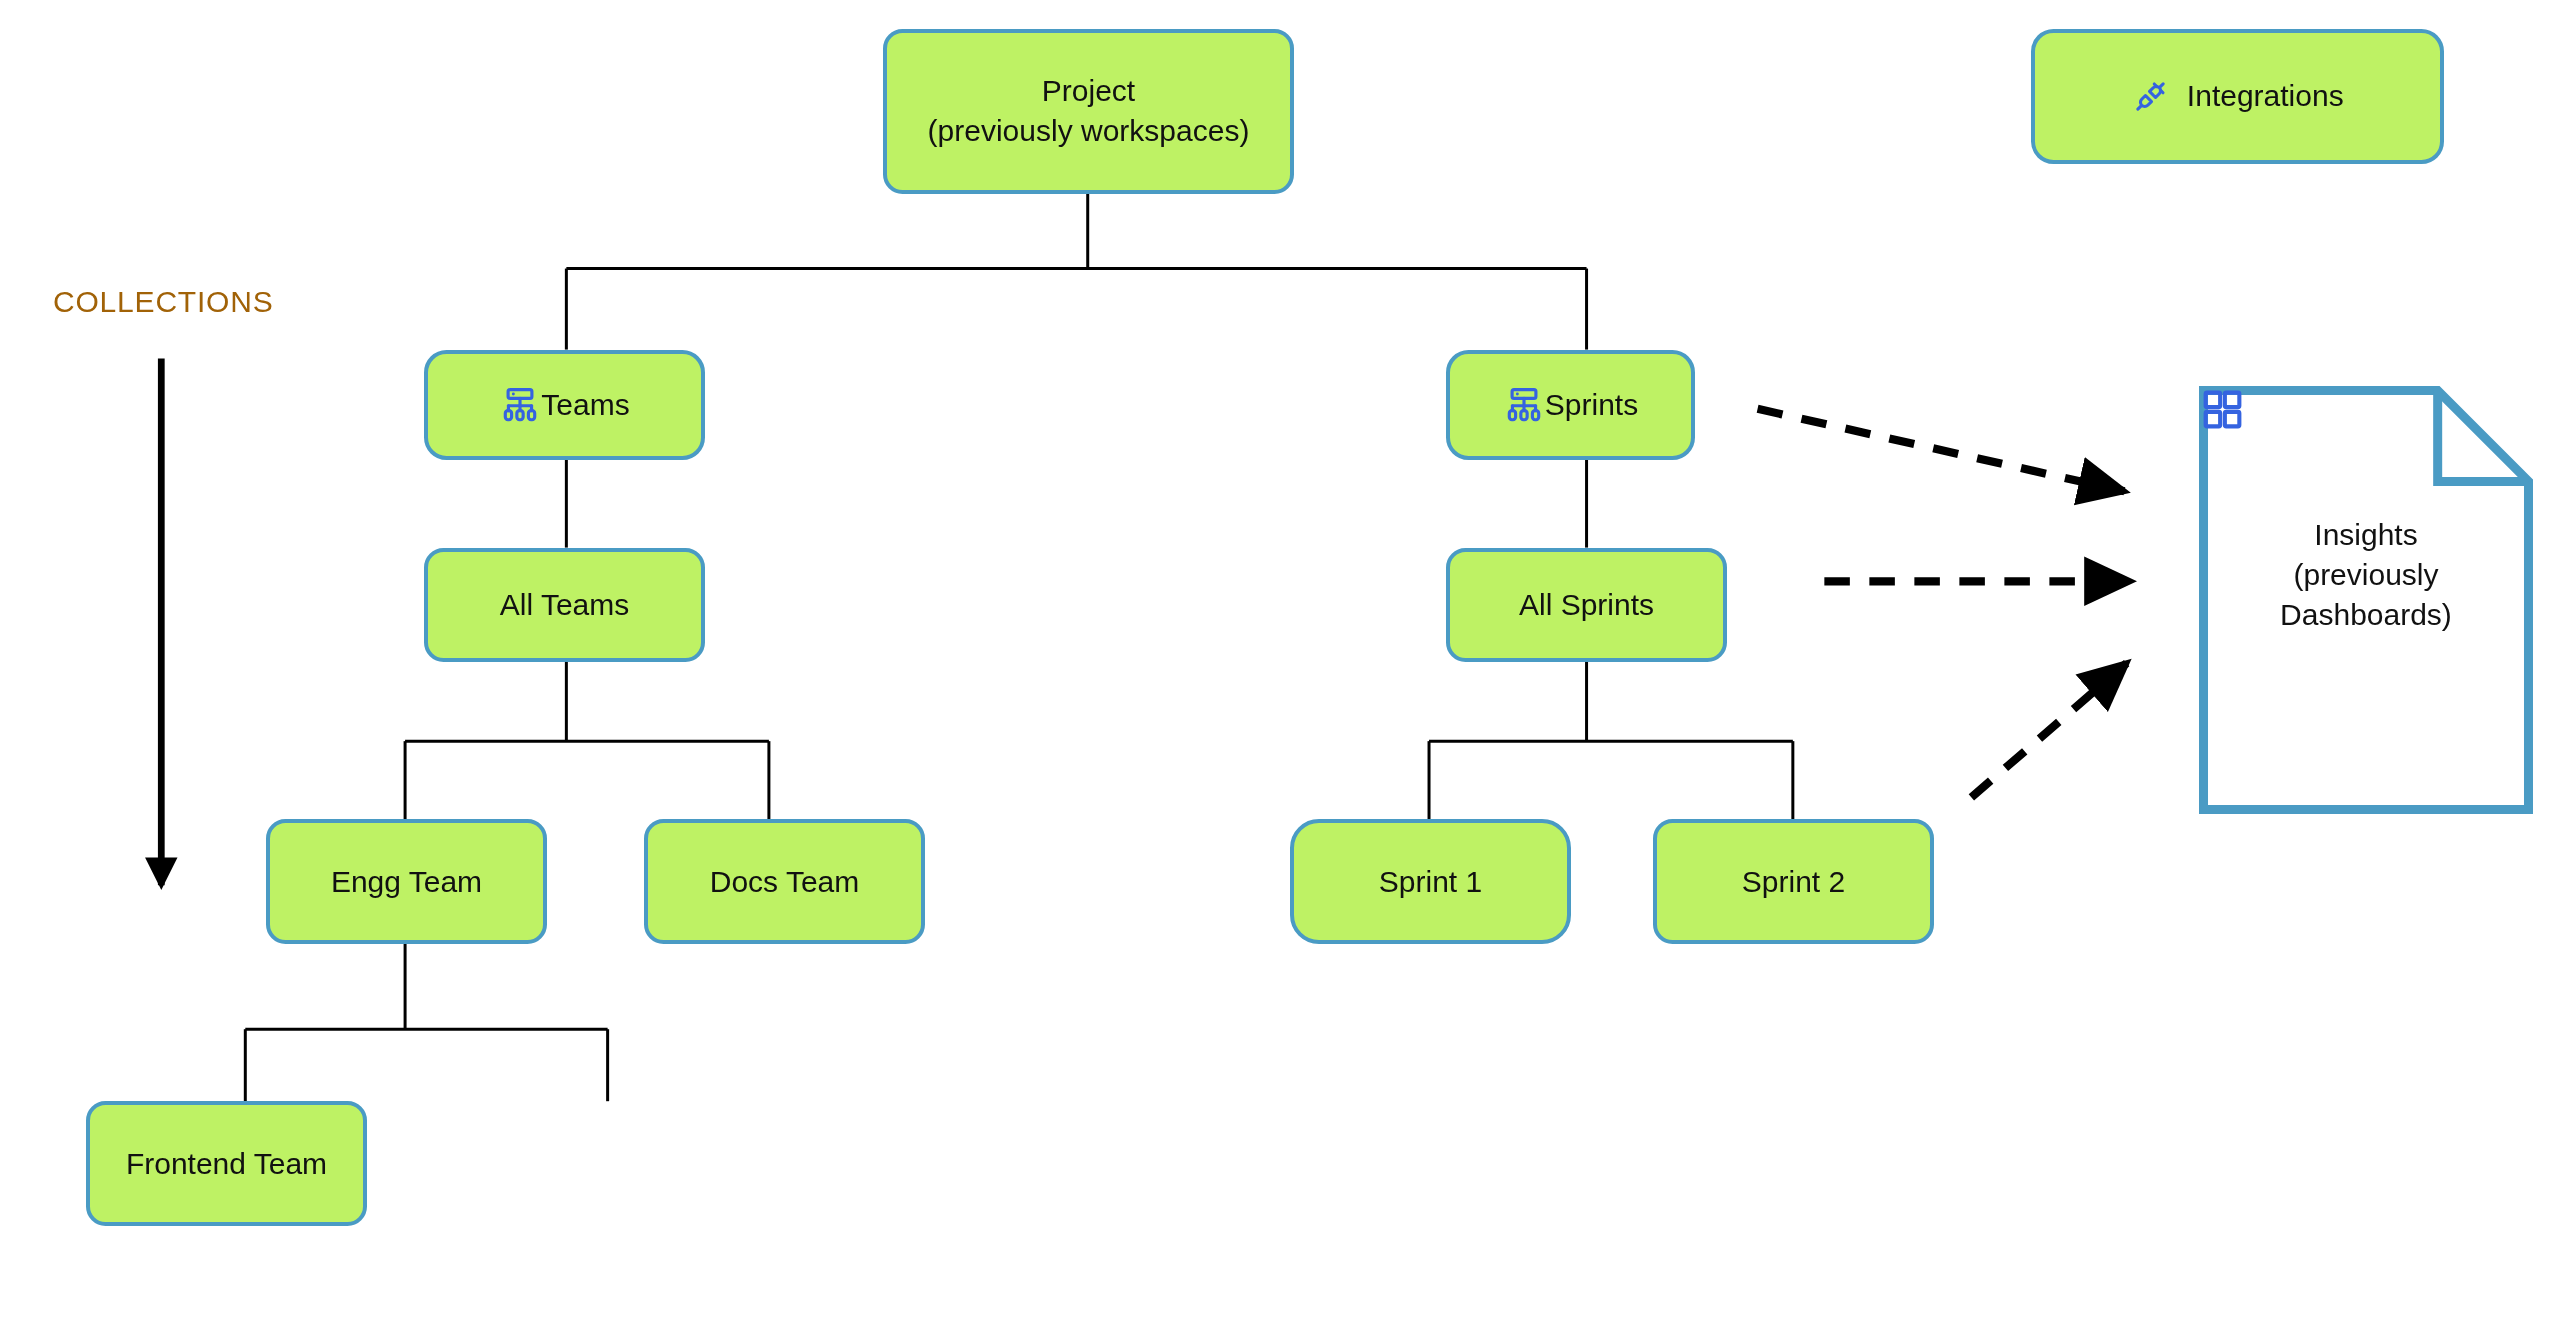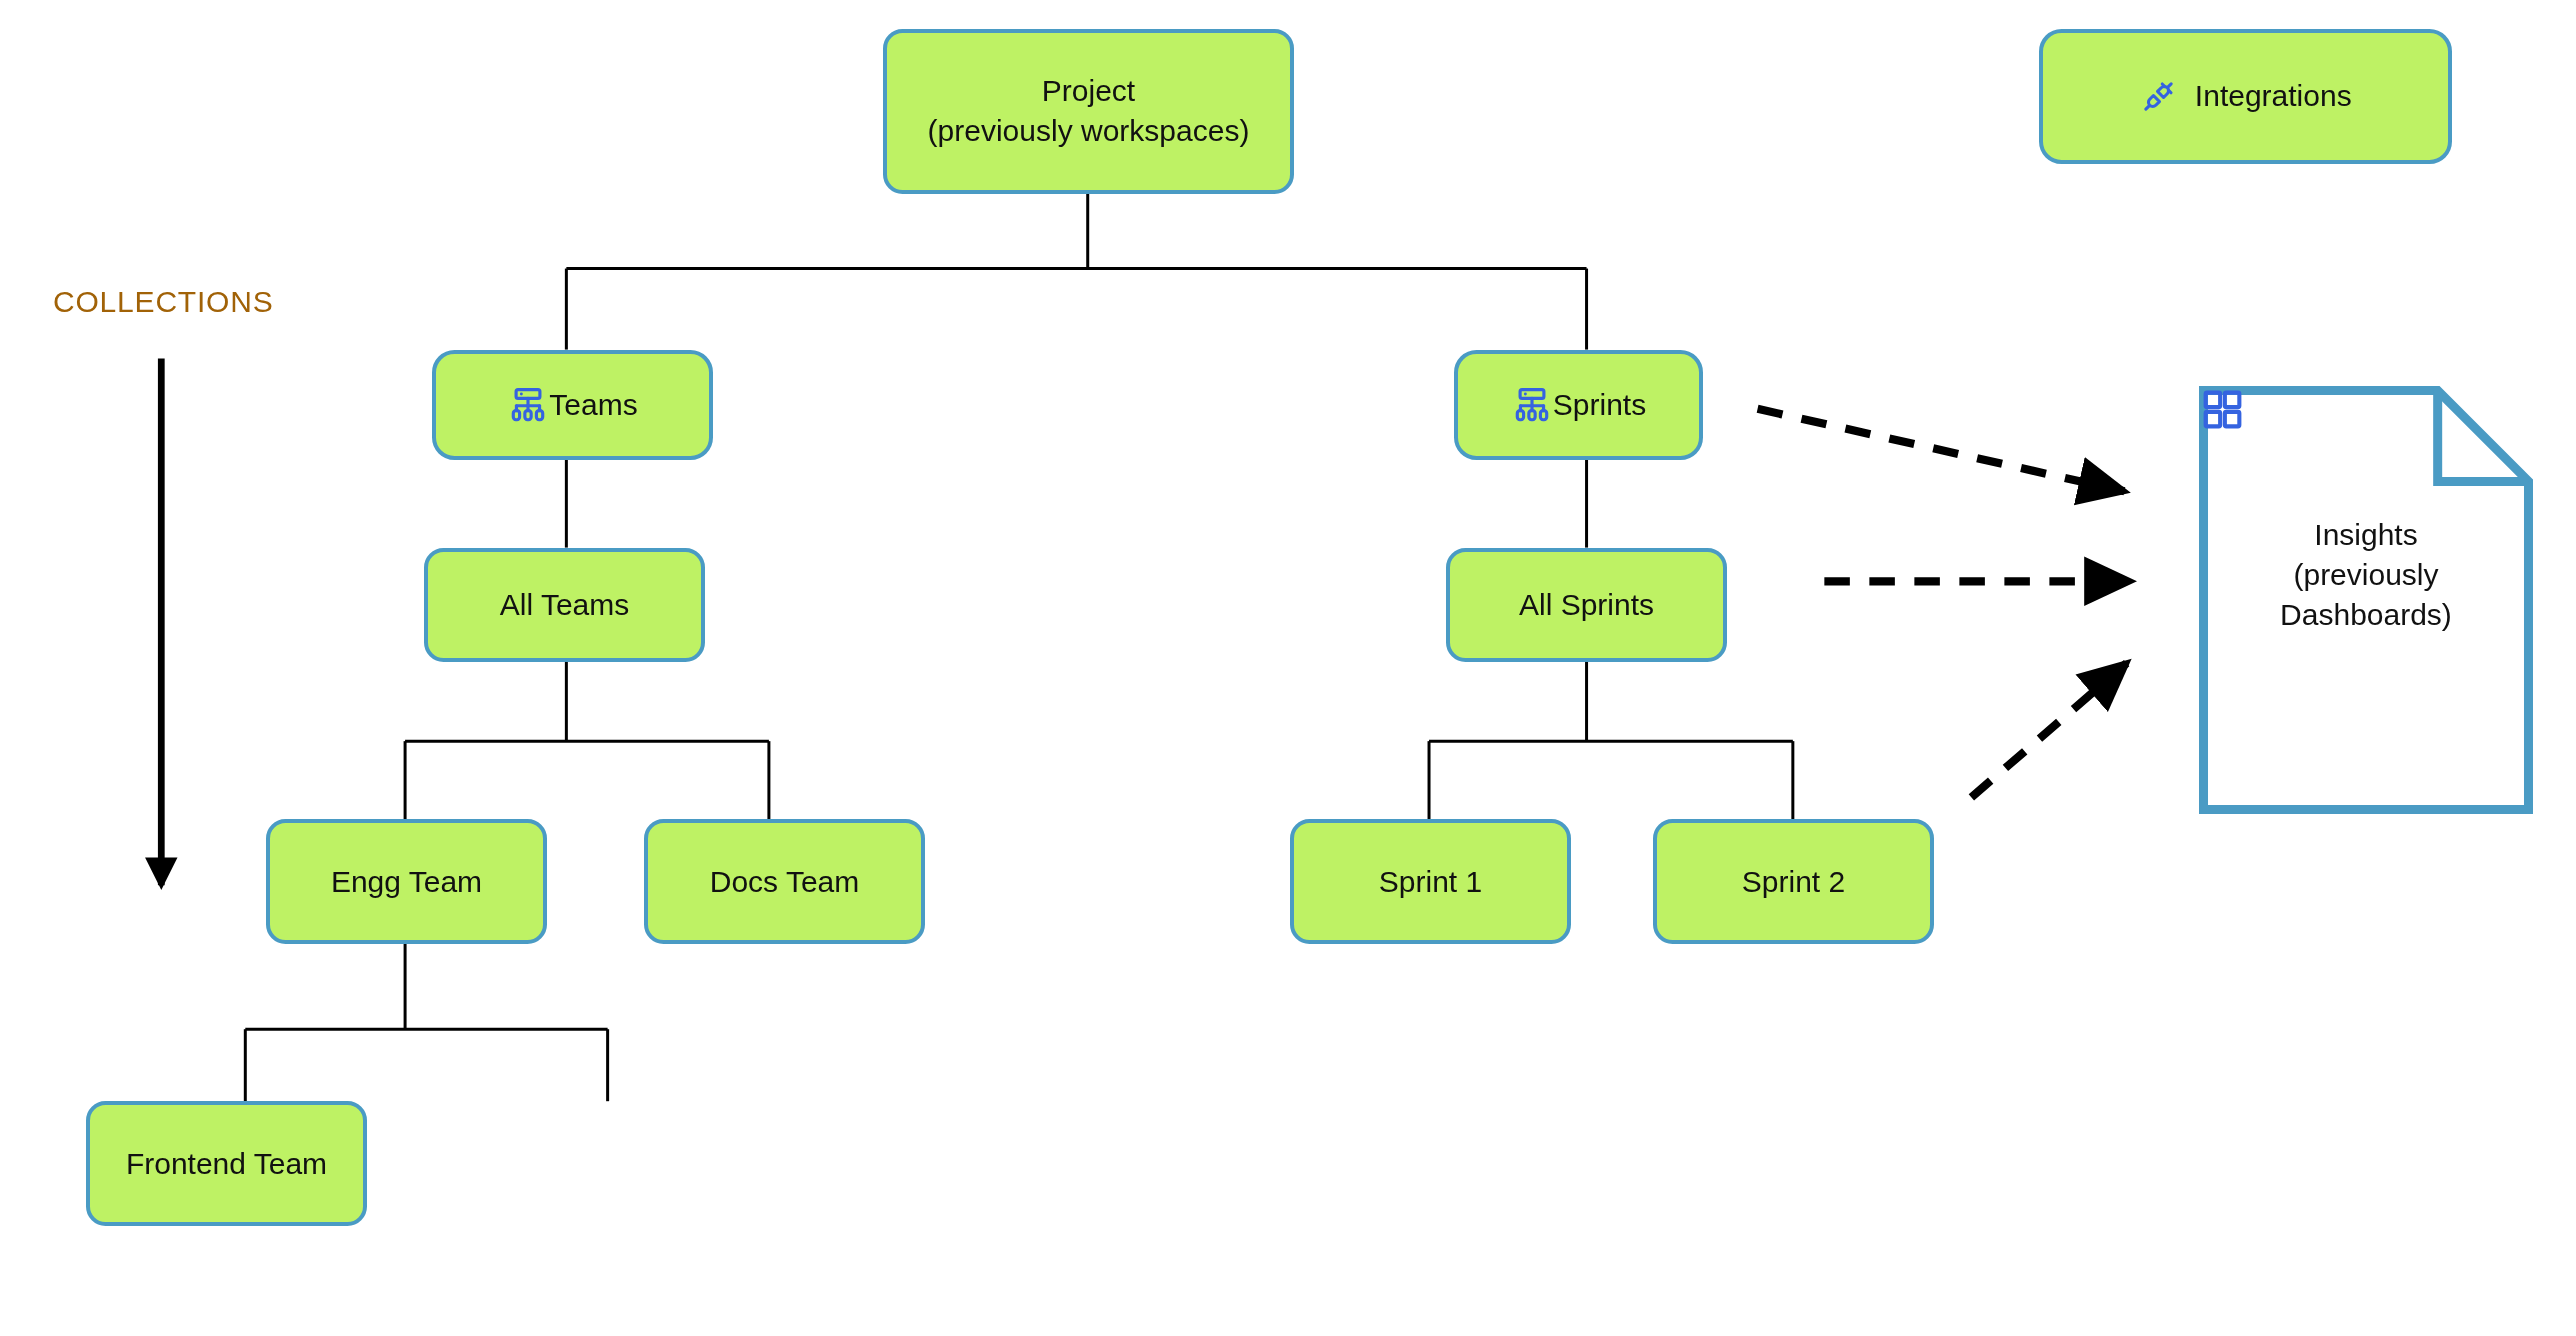--- a/index.html
+++ b/index.html
@@ -44,21 +44,20 @@
   .node .label { white-space: pre-line; }
 
   
   .node.pill {
     border-radius: 53px;
     gap: 16.5px;
   }
   
   .node.with-icon {
     border-radius: 22.5px;
-    margin-left: 8px;
   }
 
   
   #collections-label {
     position: absolute;
     left: 53px;
     top: 285px;
     font-size: 30px;
     letter-spacing: 0.8px;
     color: #a16207;
@@ -236,21 +235,21 @@
         <rect x="16.8" y="15.2" width="3.6" height="5.2" rx="1.5"></rect>
       </svg>
     </span>
     <span class="label">Sprints</span>
   </div>
 
   <div class="node" style="left:1446px; top:548px; width:281px; height:114px;">
     <span class="label">All Sprints</span>
   </div>
 
-  <div class="node" style="left:1290px; top:819px; width:281px; height:125px;">
+  <div class="node" style="left:1290px; top:819px; width:281px; height:125px;border-radius:29px;">
     <span class="label">Sprint 1</span>
   </div>
 
   <div class="node" style="left:1653px; top:819px; width:281px; height:125px;">
     <span class="label">Sprint 2</span>
   </div>
 
   <div id="insights-doc">
     <svg width="334" height="428" viewBox="0 0 445 570" xmlns="http://www.w3.org/2000/svg">
       <path d="M6 6 H318 L439 127 V564 H6 Z" fill="#ffffff" stroke="#4a9bc4" stroke-width="12" stroke-linejoin="miter"></path>

